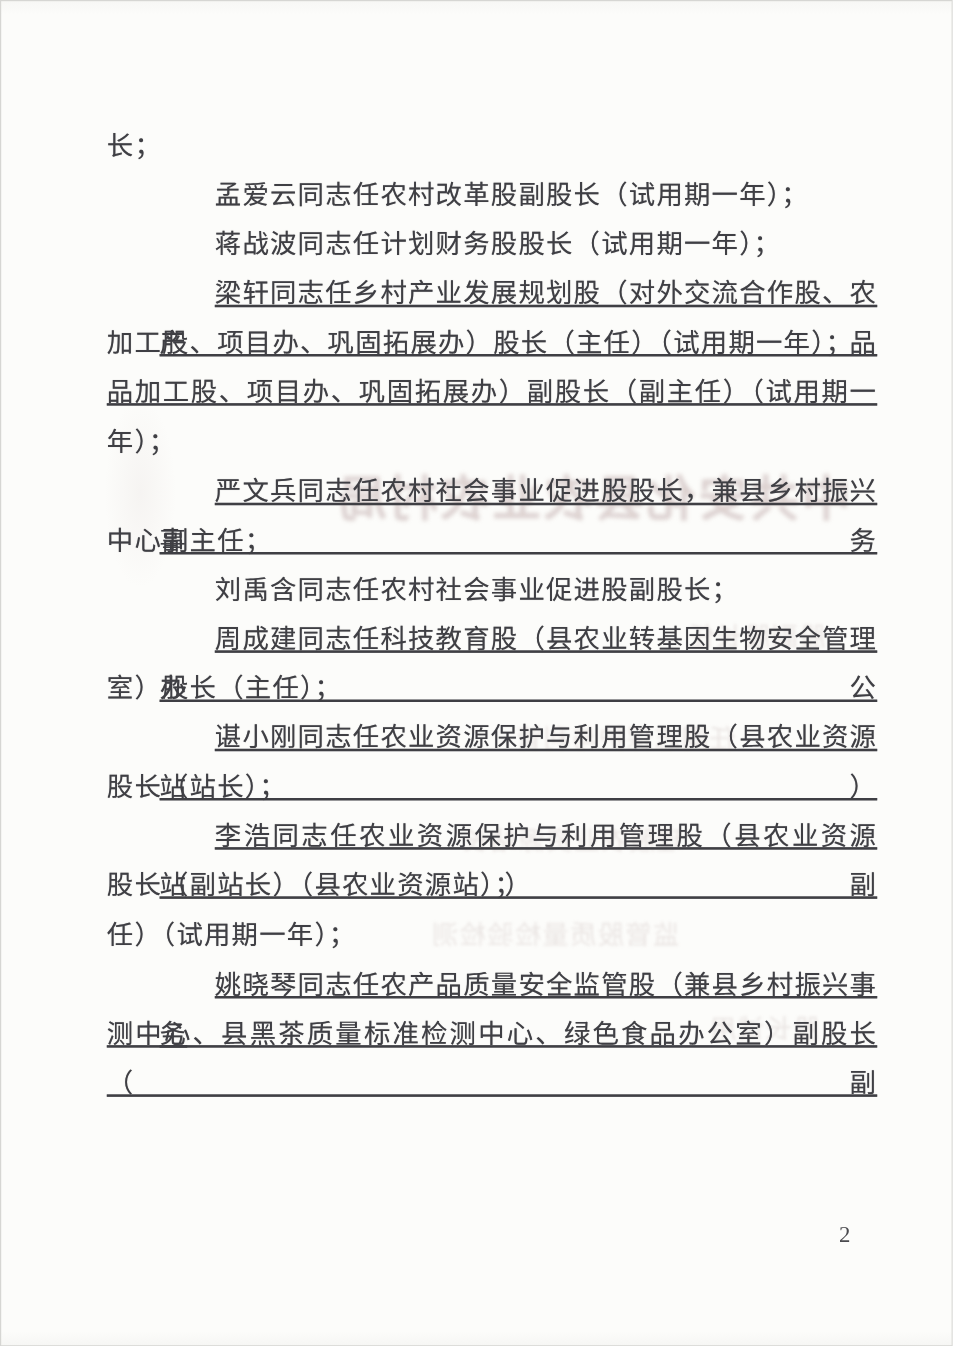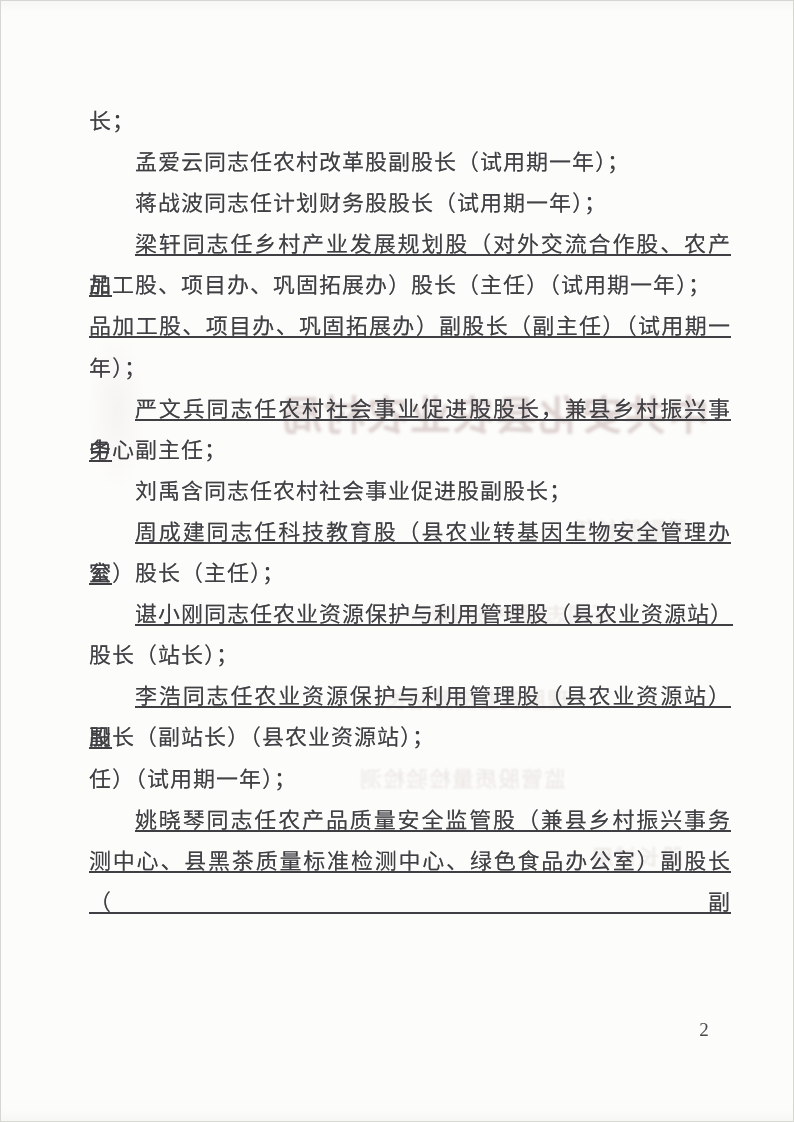--- a/index.html
+++ b/index.html
@@ -28,21 +28,21 @@
     color: #3f3f44;
     font-size: 22px;
     letter-spacing: 1px;
   }
   .line {
     height: 41.1px;
     line-height: 41.1px;
     white-space: nowrap;
     text-shadow: 0 0 0.6px rgba(63,63,68,0.55); 
   }
-  .line.indent { text-indent: 46px; }
+  .line.indent { text-indent: 46px; margin-left: 44px; }
   .line.fill {
     white-space: normal;
     text-align: justify;
     text-align-last: justify;
     text-decoration: underline;
   }
   .page-number {
     position: absolute;
     left: 688px;
     top: 1018px;

